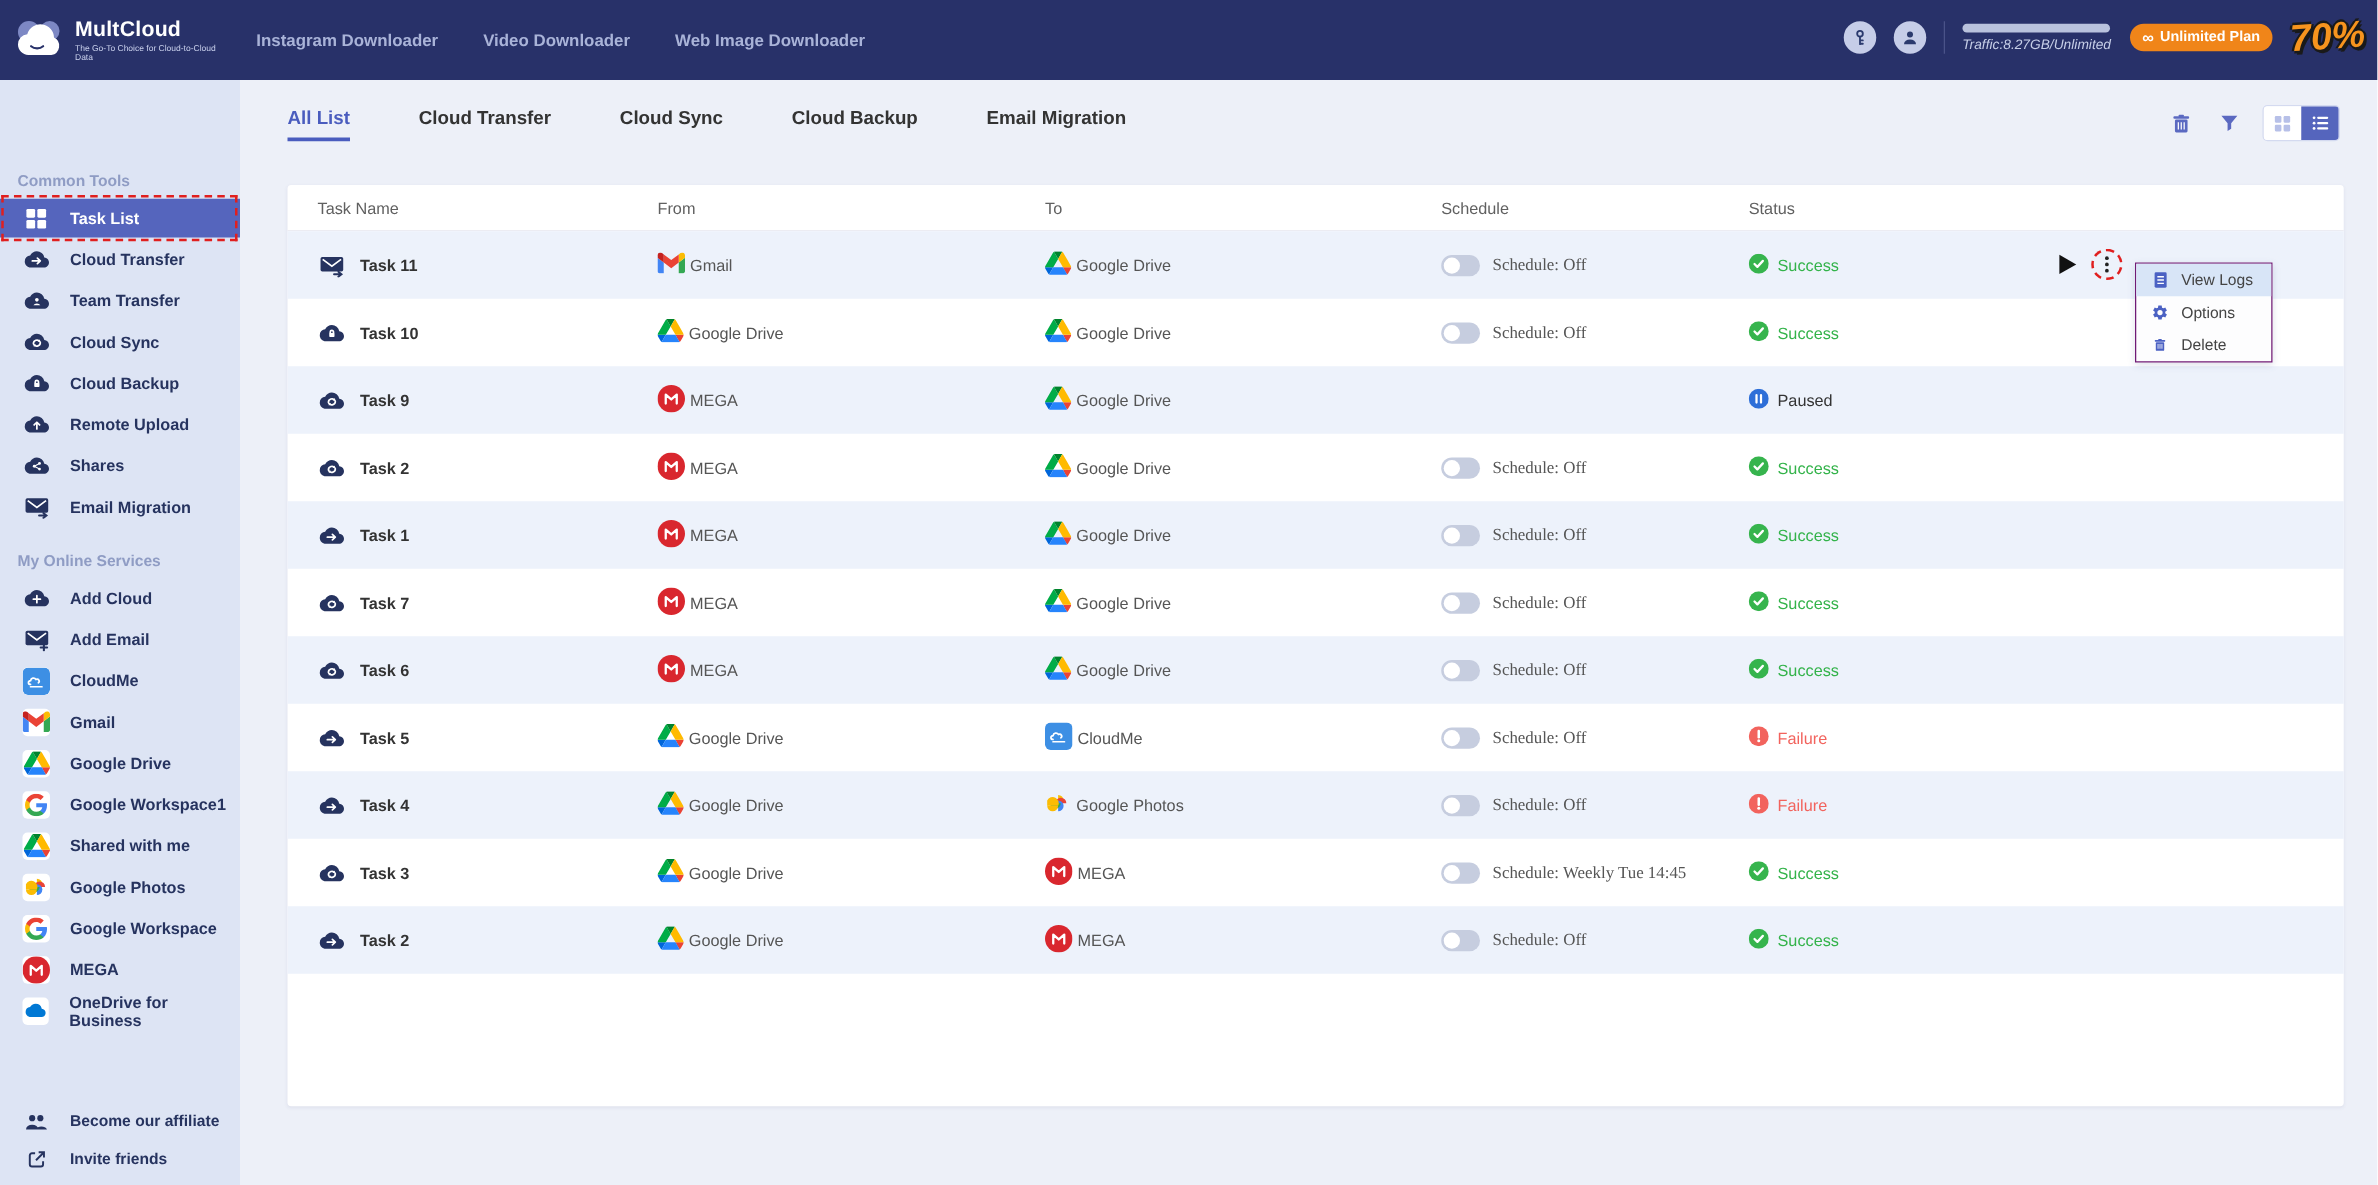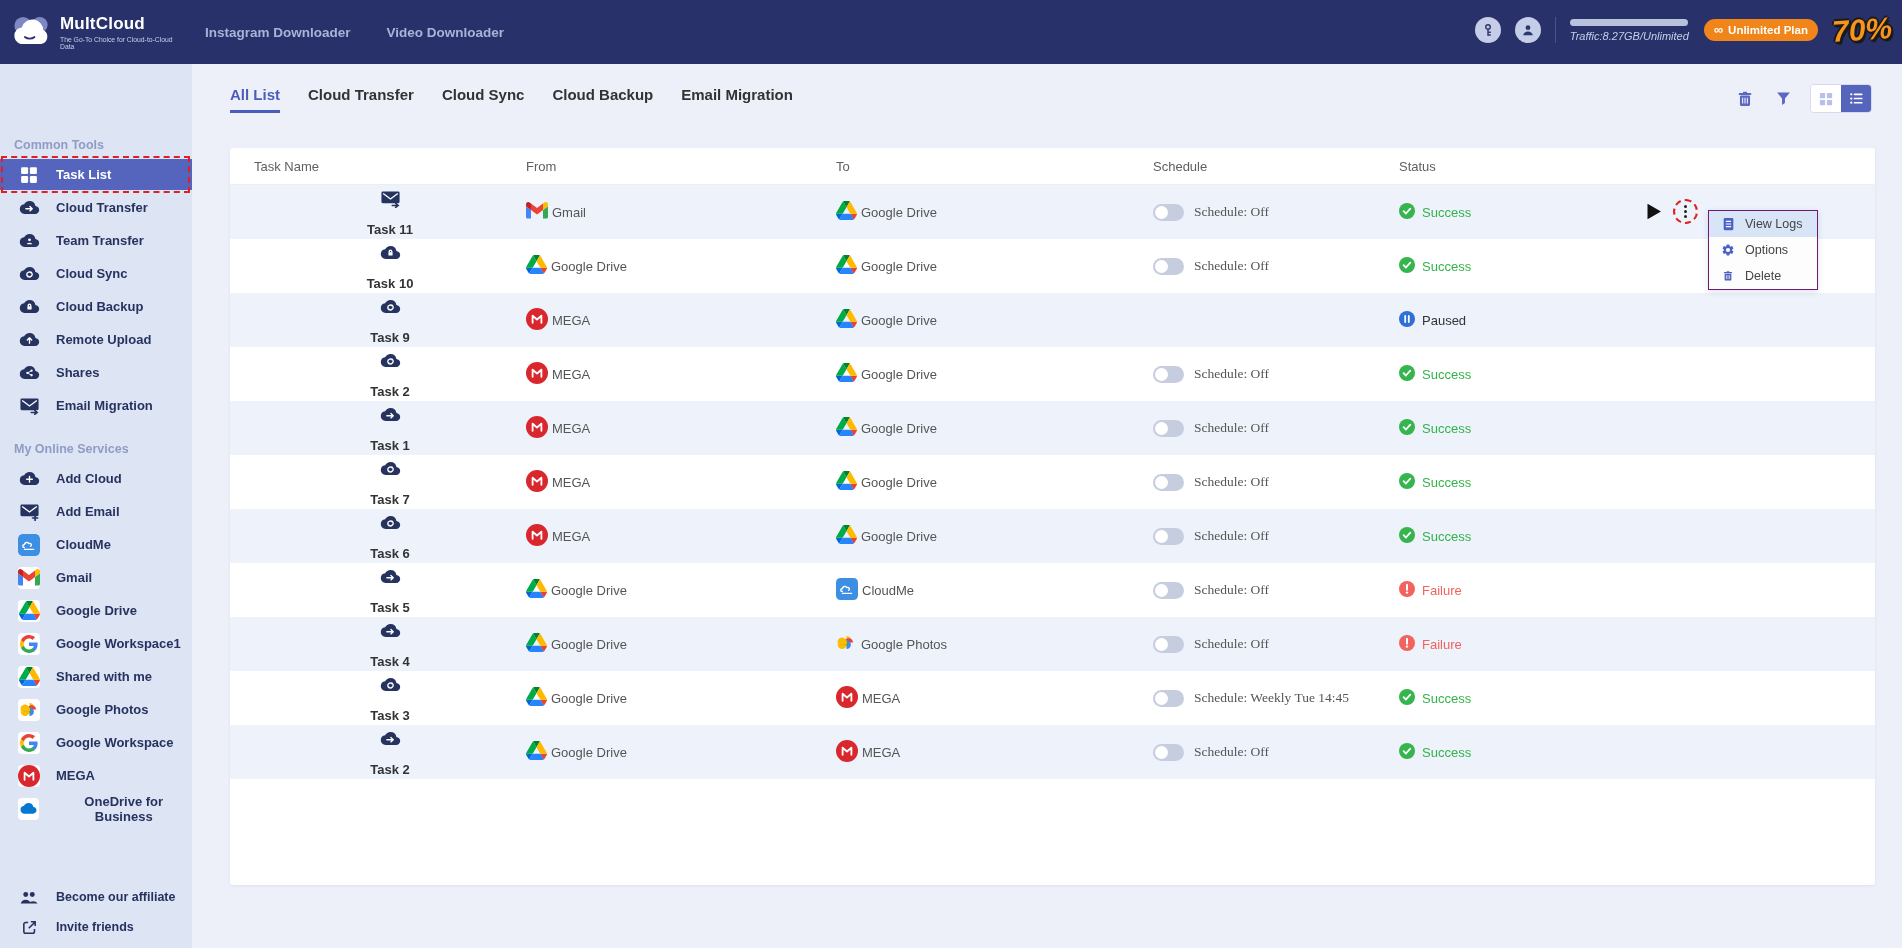--- a/index.html
+++ b/index.html
@@ -23,48 +23,48 @@
   .traffic-text { color:#c7cfe8; font-size:11px; white-space:nowrap;font-style:italic; }
   .plan-btn { display:flex; align-items:center; gap:5px; background:#f08519; color:#fff; font-size:11.5px; font-weight:bold; padding:5px 10px; border-radius:13px; border:none; cursor:pointer; }
   .plan-inf { font-size:13px; font-weight:bold; line-height:10px; }
   .promo { font-size:30px; font-weight:900; font-style:italic; color:#f7941e; text-shadow:-2px 0 #1a1a1a, 2px 0 #1a1a1a, 0 -2px #1a1a1a, 0 2px #1a1a1a, 2px 3px #1a1a1a; transform:rotate(-4deg); margin-right:2px; }
 
   
   .sidebar { position:absolute; left:0; top:60px; width:192px; height:888px; background:#dde4f4; z-index:10; }
   .side-title { color:#8f9cc4; font-size:12.5px; font-weight:bold; padding:0 0 0 14px; }
   .t1 { position:absolute; top:78px; } .t2 { position:absolute; top:382px; }
   .side-list1 { position:absolute; top:98px; left:0; width:192px; }
-  .side-list2 { position:absolute; top:402px; left:0; width:192px;text-align:center; }
+  .side-list2 { position:absolute; top:402px; left:0; width:192px; }
   .side-item { position:relative; height:33px; display:flex; align-items:center; gap:16px; padding-left:18px; color:#26335f; font-size:13px; font-weight:600; cursor:pointer; }
   .side-item .sicon { width:22px; height:22px; display:flex; align-items:center; justify-content:center; color:#26335f; }
   .side-item.active { background:#5565bd; color:#fff; height:31px; margin:1px 0; }
   .side-item.active .sicon { color:#fff; }
   .side-item.active::after { content:""; position:absolute; left:1px; right:2px; top:-3px; bottom:-3px; border:2.5px dashed #e01f1f; pointer-events:none; }
   .tile { width:22px; height:22px; border-radius:4px; background:#fff; display:flex; align-items:center; justify-content:center; overflow:hidden; }
   .side-footer { position:absolute; left:0; bottom:6px; width:192px; }
   .side-footer .side-item { height:30px; font-weight:600; font-size:12.5px; }
 
   
   .main { position:absolute; left:192px; top:60px; width:1710px; height:888px; }
-  .tabs { position:absolute; left:38px; top:26px; display:flex; gap:28px; }
+  .tabs { position:absolute; left:38px; top:26px; display:flex; gap:55px; }
   .tab { font-size:15px; font-weight:bold; color:#333; cursor:pointer; padding-bottom:10px; position:relative; }
   .tab.active { color:#4a5cbe; }
   .tab.active::after { content:""; position:absolute; left:0; right:0; bottom:0; height:3px; background:#4a5cbe; }
   .toolbar { position:absolute; right:30px; top:24px; display:flex; align-items:center; gap:16px; }
   .tb-icon { width:22px; height:22px; cursor:pointer; display:flex; align-items:center; justify-content:center; }
   .view-toggle { display:flex; border:1px solid #d4daf0; border-radius:4px; overflow:hidden; background:#fff; }
   .vt-btn { width:30px; height:27px; display:flex; align-items:center; justify-content:center; cursor:pointer; background:#fff; }
   .vt-btn.active { background:#5565bd; }
 
   
   .card { position:absolute; left:38px; top:88px; width:1645px; height:737px; background:#fff; border-radius:3px; box-shadow:0 1px 3px rgba(60,70,120,.08); }
   .thead { display:grid; grid-template-columns:272px 310px 317px 246px 1fr; padding-left:24px; height:37px; align-items:center; border-bottom:1px solid #ececf2; color:#606060; font-size:13px; }
   .trow { display:grid; grid-template-columns:272px 310px 317px 246px 1fr; padding-left:24px; height:54px; align-items:center; font-size:13px; }
   .trow:nth-child(odd) { background:#edf2fb; }
-  .cell-task { display:flex; align-items:center; gap:12px; color:#333; font-weight:bold;flex-direction:column; }
+  .cell-task { display:flex; align-items:center; gap:12px; color:#333; font-weight:bold; }
   .cell-task .ticon { width:22px; height:22px; color:#26335f; display:flex; align-items:center; justify-content:center; }
   .cell-svc { display:flex; align-items:center; gap:4px; color:#555; }
   .cell-sched { display:flex; align-items:center; gap:10px; font-family:"Liberation Serif", serif; font-size:13.5px; color:#555; }
   .toggle { width:31px; height:17px; border-radius:9px; background:#c6cddf; position:relative; cursor:pointer; flex:none; }
   .toggle::after { content:""; position:absolute; left:2px; top:2px; width:13px; height:13px; border-radius:50%; background:#fff; }
   .cell-status { display:flex; align-items:center; gap:7px; }
   .st-success { color:#33b34a; } .st-failure { color:#f2635d; } .st-paused { color:#333; }
 
   
   .play-btn { position:absolute; left:1416px; top:55px; width:16px; height:17px; cursor:pointer; }
@@ -92,20 +92,21 @@
         </svg>
       </span>
       <span class="brand-text">
         <div class="brand-name">MultCloud</div>
         <div class="brand-tag">The Go-To Choice for Cloud-to-Cloud Data</div>
       </span>
     </div>
     <div class="nav-links" id="nav-links">
         <div class="nav-link">Instagram Downloader</div>
         <div class="nav-link">Video Downloader</div>
+        <div class="nav-link">Web Image Downloader</div>
       </div>
     <div class="nav-right">
       <div class="nav-circle">
         <svg width="16" height="16" viewBox="0 0 24 24">
             <circle cx="12" cy="7.5" r="3.4" fill="none" stroke="#2b3a6e" stroke-width="2.2"></circle>
             <path d="M12 11v9M12 15.5h3.4M12 19.5h3.4" stroke="#2b3a6e" stroke-width="2.2" fill="none" stroke-linecap="round"></path>
           </svg>
       </div>
       <div class="nav-circle">
         <svg width="16" height="16" viewBox="0 0 24 24">

